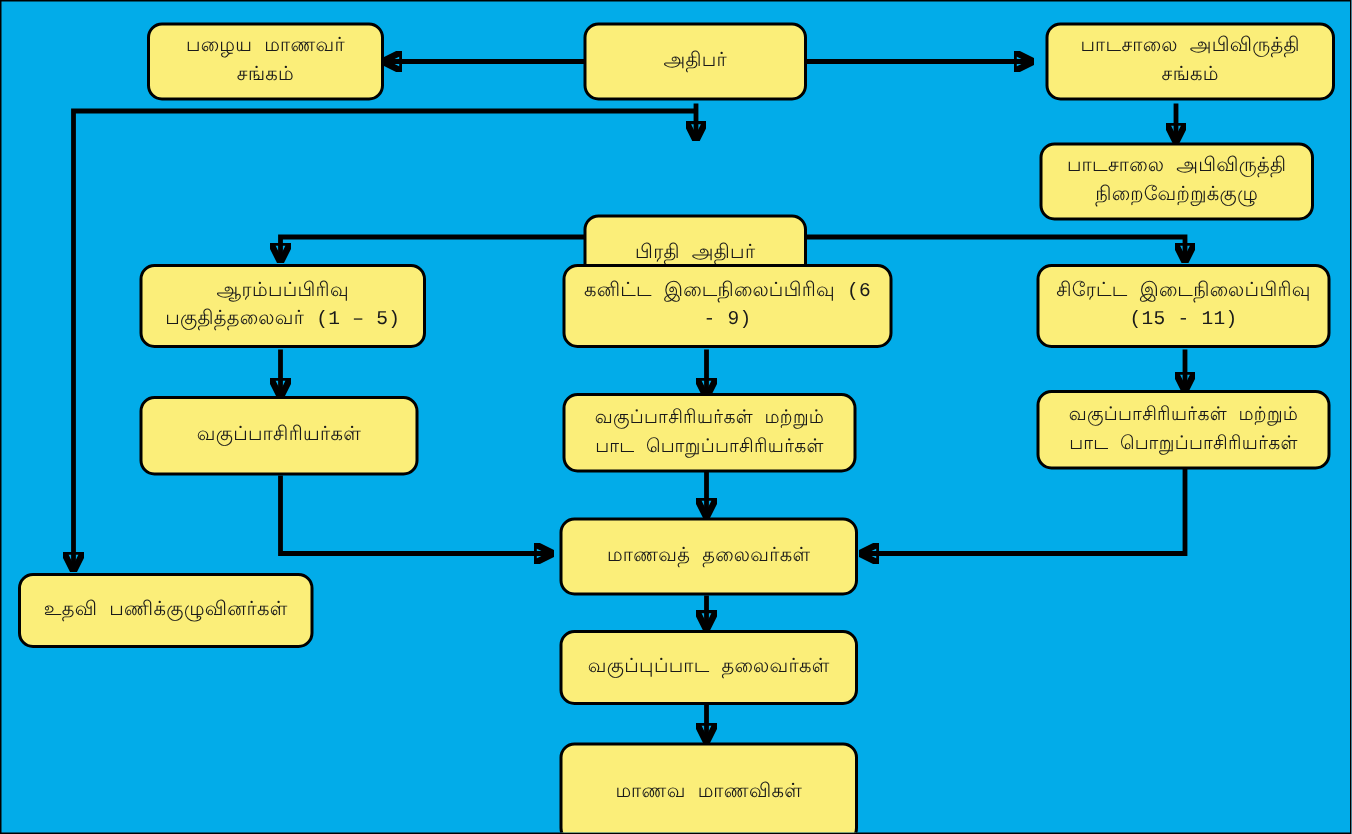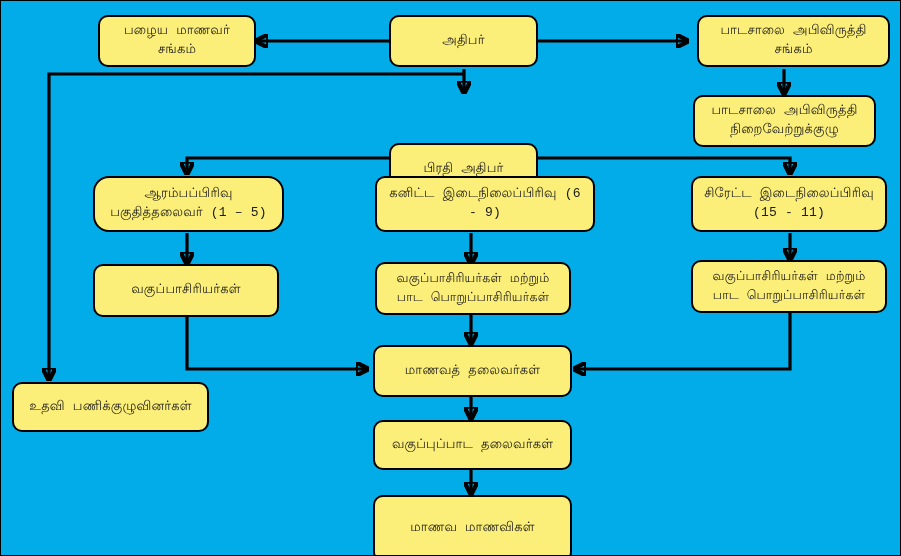--- a/index.html
+++ b/index.html
@@ -102,21 +102,21 @@
   </div>
 
   <div class="node" style="left:388px; top:94px; width:149px; height:52px;margin-top:48px;">
     <span>பிரதி அதிபர்</span>
   </div>
 
   <div class="node" style="left:692px; top:94px; width:183px; height:52px;">
     <span>பாடசாலை அபிவிருத்தி நிறைவேற்றுக்குழு</span>
   </div>
 
-  <div class="node" style="left:92px; top:175px; width:191px; height:56px;border-radius:16px;">
+  <div class="node" style="left:92px; top:175px; width:191px; height:56px;">
     <span>ஆரம்பப்பிரிவு பகுதித்தலைவர் (1 – 5)</span>
   </div>
 
   <div class="node" style="left:374px; top:175px; width:220px; height:56px;">
     <span>கனிட்ட இடைநிலைப்பிரிவு (6 - 9)</span>
   </div>
 
   <div class="node" style="left:690px; top:175px; width:196px; height:56px;">
     <span>சிரேட்ட இடைநிலைப்பிரிவு (15 - 11)</span>
   </div>

